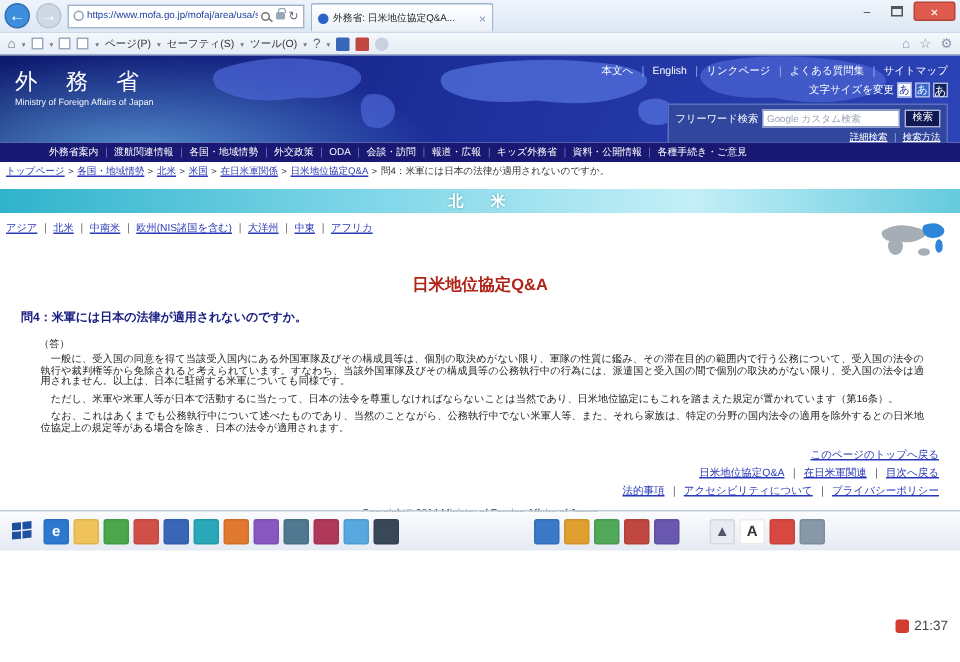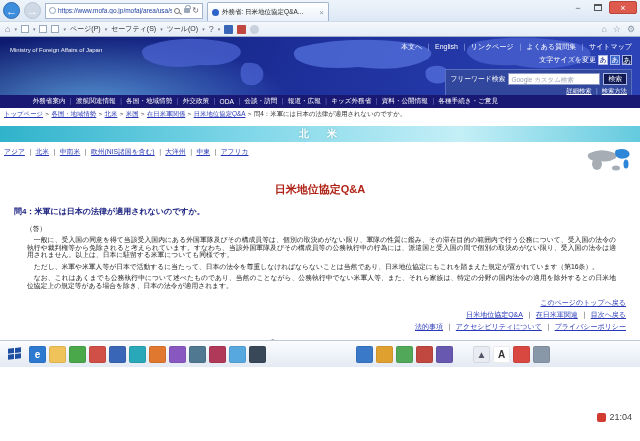--- a/index.html
+++ b/index.html
@@ -163,20 +163,21 @@
 <div id="site-header">
   <svg id="world-map" viewBox="0 0 640 58" preserveAspectRatio="none">
     <path d="M150,8 q30,-10 70,-4 q25,4 20,14 q-10,12 -40,10 q-35,6 -55,-6 q-8,-10 5,-14z" fill="#4b64d2"></path>
     <path d="M245,26 q14,-2 18,8 q2,10 -8,14 q-12,2 -14,-8 q-2,-10 4,-14z" fill="#4b64d2"></path>
     <path d="M300,10 q50,-12 110,-4 q30,6 18,16 q-25,14 -70,8 q-45,4 -62,-8 q-6,-8 4,-12z" fill="#5572dd"></path>
     <path d="M430,30 q12,-4 18,4 q4,8 -6,12 q-12,2 -16,-6 q-2,-8 4,-10z" fill="#5572dd"></path>
     <path d="M480,4 q45,-8 95,2 q25,8 10,18 q-30,12 -70,4 q-40,2 -48,-12 q-2,-8 13,-12z" fill="#4b64d2"></path>
     <path d="M560,34 q16,-4 24,6 q4,10 -10,12 q-16,2 -20,-8 q-2,-8 6,-10z" fill="#4b64d2"></path>
   </svg>
   <div id="logo">
+    <div id="logo-jp">外 務 省</div>
     <div id="logo-en">Ministry of Foreign Affairs of Japan</div>
   </div>
   <div id="utility"><span class="list-item">本文へ</span><span class="sep">｜</span><span class="list-item">English</span><span class="sep">｜</span><span class="list-item">リンクページ</span><span class="sep">｜</span><span class="list-item">よくある質問集</span><span class="sep">｜</span><span class="list-item">サイトマップ</span></div>
   <div id="fontsize">
     <span>文字サイズを変更</span>
     <span id="fs-buttons">
         <span class="list-item">あ</span>
         <span class="list-item">あ</span>
         <span class="list-item">あ</span>
       </span>
@@ -290,14 +291,14 @@
   <div style="display:flex;gap:3px">
       <div class="tb-icon" style="background: rgb(232, 236, 242); color: rgb(85, 85, 102);">▲</div>
       <div class="tb-icon" style="background: rgb(255, 255, 255); color: rgb(51, 51, 51);">A</div>
       <div class="tb-icon" style="background: rgb(216, 72, 64); color: rgb(255, 255, 255);"></div>
       <div class="tb-icon" style="background: rgb(136, 152, 168); color: rgb(255, 255, 255);"></div>
     </div>
 </div>
 
 <div id="clock">
   <span class="clock-badge"></span>
-  <span>21:04</span>
+  <span>21:37</span>
 </div>
 
 </body></html>

